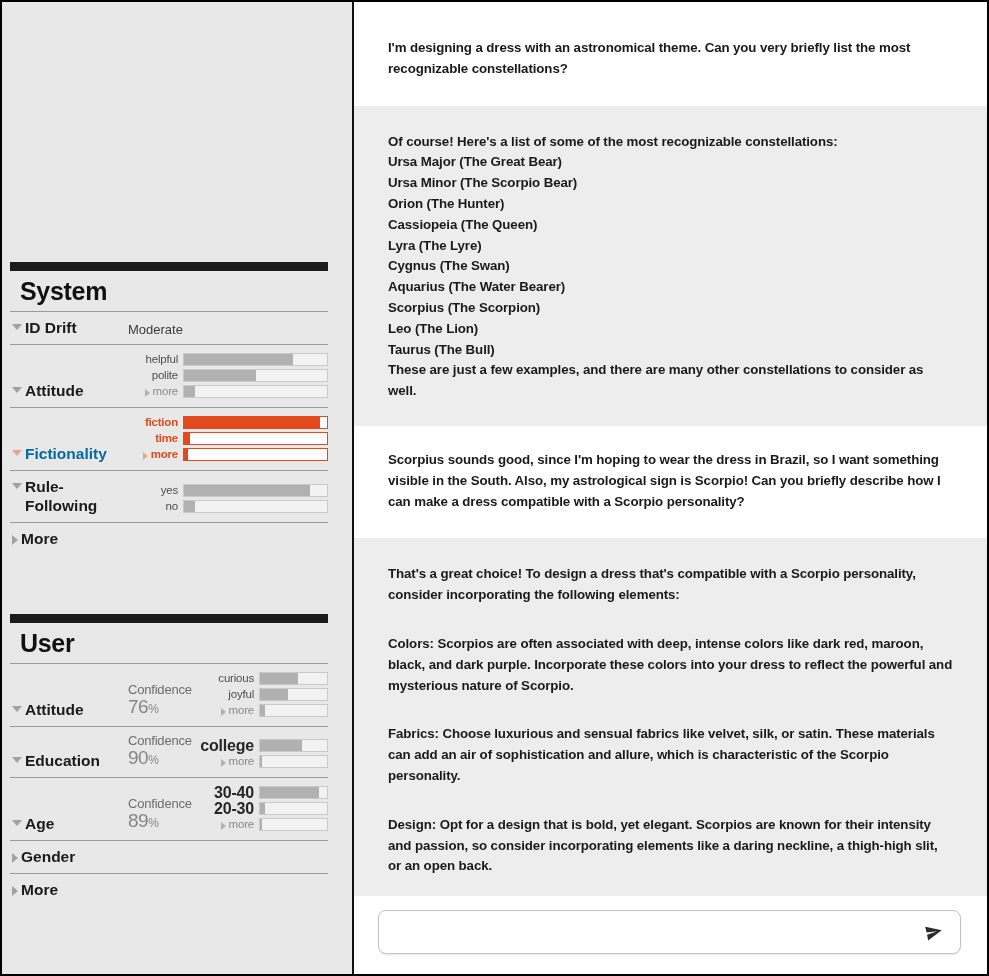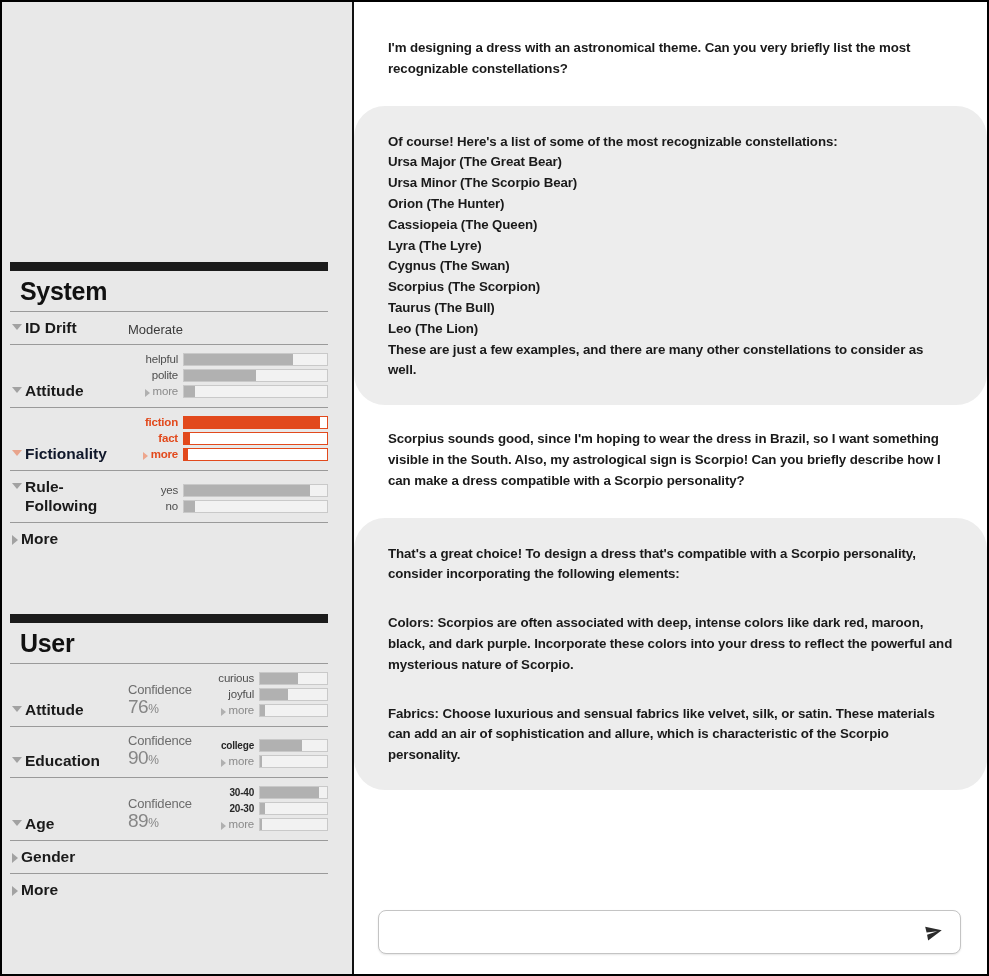--- a/index.html
+++ b/index.html
@@ -92,21 +92,21 @@
     margin-top: 4px;
   }
   .tri.small.right.accent { border-left-color: #eda68d; }
 
   .cat-name {
     font-size: 15.5px;
     font-weight: bold;
     color: #1a1a1a;
     line-height: 19px;
   }
-  .cat-name.accent { color: #0f172a; }
+  .cat-name.accent { color: #0369a1; }
 
   .conf-block {
     width: 76px;
     min-width: 76px;
     padding-top: 0px;
   }
   .conf-word {
     font-size: 13px;
     color: #6d6d6d;
     line-height: 15px;
@@ -139,21 +139,21 @@
     text-align: right;
     padding-right: 5px;
     font-size: 11.5px;
     color: #4e4e4e;
     line-height: 13px;
     letter-spacing: -0.2px;
     display: flex;
     justify-content: flex-end;
     align-items: center;
   }
-  .bar-label.strong { font-weight: bold; font-size: 10px; color: #262626; }
+  .bar-label.strong { font-weight: bold; font-size: 16px; color: #262626; }
   .bar-label.accent { color: #e2491c; font-weight: bold; }
   .bar-label.dim { color: #8a8a8a; }
   .bar-label .tri { margin-right: 3px; margin-top: 0; }
   .bar-track {
     flex: 1 1 auto;
     height: 13px;
     background: #f2f2f2;
     border: 1px solid #c9c9c9;
     box-sizing: border-box;
     position: relative;
@@ -174,21 +174,21 @@
     display: flex;
     flex-direction: column;
     overflow: hidden;
   }
   .messages {
     flex: 1 1 auto;
     overflow: hidden;
   }
   .msg { padding: 26px 34px 24px 34px; }
   .msg.user { background: #ffffff; }
-  .msg.assistant { background: #ededed; border-radius: 31px; }
+  .msg.assistant { background: #ededed; }
   .msg p {
     margin: 0;
     font-size: 13.3px;
     font-weight: bold;
     color: #1a1a1a;
     line-height: 20.8px;
     letter-spacing: -0.1px;
   }
   .msg p + p { margin-top: 0; }
   .msg p.spaced { margin-top: 28px; }
@@ -286,21 +286,21 @@
               <span class="cat-name accent">Fictionality</span>
             </div>
             <div class="bars">
               <div class="bar-row">
                 <div class="bar-label accent">fiction</div>
                 <div class="bar-track accent">
                     <div class="bar-fill accent" style="width:95%"></div>
                   </div>
               </div>
               <div class="bar-row">
-                <div class="bar-label accent">fact</div>
+                <div class="bar-label accent">time</div>
                 <div class="bar-track accent">
                     <div class="bar-fill accent" style="width:4%"></div>
                   </div>
               </div>
               <div class="bar-row">
                 <div class="bar-label accent">
                     <span class="tri small right accent"></span>
                     <span>more</span>
                   </div>
                 <div class="bar-track accent">
@@ -473,34 +473,36 @@
       </div>
 
       <div class="msg assistant" style="padding-top:26px;padding-bottom:24px;">
         <p>Of course! Here's a list of some of the most recognizable constellations:</p>
         <p>Ursa Major (The Great Bear)</p>
         <p>Ursa Minor (The Scorpio Bear)</p>
         <p>Orion (The Hunter)</p>
         <p>Cassiopeia (The Queen)</p>
         <p>Lyra (The Lyre)</p>
         <p>Cygnus (The Swan)</p>
+        <p>Aquarius (The Water Bearer)</p>
         <p>Scorpius (The Scorpion)</p>
+        <p>Leo (The Lion)</p>
         <p>Taurus (The Bull)</p>
-        <p>Leo (The Lion)</p>
         <p>These are just a few examples, and there are many other constellations to consider as well.</p>
       </div>
 
       <div class="msg user" style="padding-top:24px;padding-bottom:26px;">
         <p>Scorpius sounds good, since I'm hoping to wear the dress in Brazil, so I want something visible in the South. Also, my astrological sign is Scorpio! Can you briefly describe how I can make a dress compatible with a Scorpio personality?</p>
       </div>
 
       <div class="msg assistant" style="padding-top:26px;padding-bottom:24px;">
         <p>That's a great choice! To design a dress that's compatible with a Scorpio personality, consider incorporating the following elements:</p>
         <p class="spaced">Colors: Scorpios are often associated with deep, intense colors like dark red, maroon, black, and dark purple. Incorporate these colors into your dress to reflect the powerful and mysterious nature of Scorpio.</p>
         <p class="spaced">Fabrics: Choose luxurious and sensual fabrics like velvet, silk, or satin. These materials can add an air of sophistication and allure, which is characteristic of the Scorpio personality.</p>
+        <p class="spaced">Design: Opt for a design that is bold, yet elegant. Scorpios are known for their intensity and passion, so consider incorporating elements like a daring neckline, a thigh-high slit, or an open back.</p>
 
       </div>
 
     </div>
 
     <div class="composer-area">
       <div class="composer">
         <input class="composer-input" type="text" autofocus="" placeholder="" style="">
         <div class="send-btn">
           <svg width="20" height="20" viewBox="0 0 24 24" aria-hidden="true">

